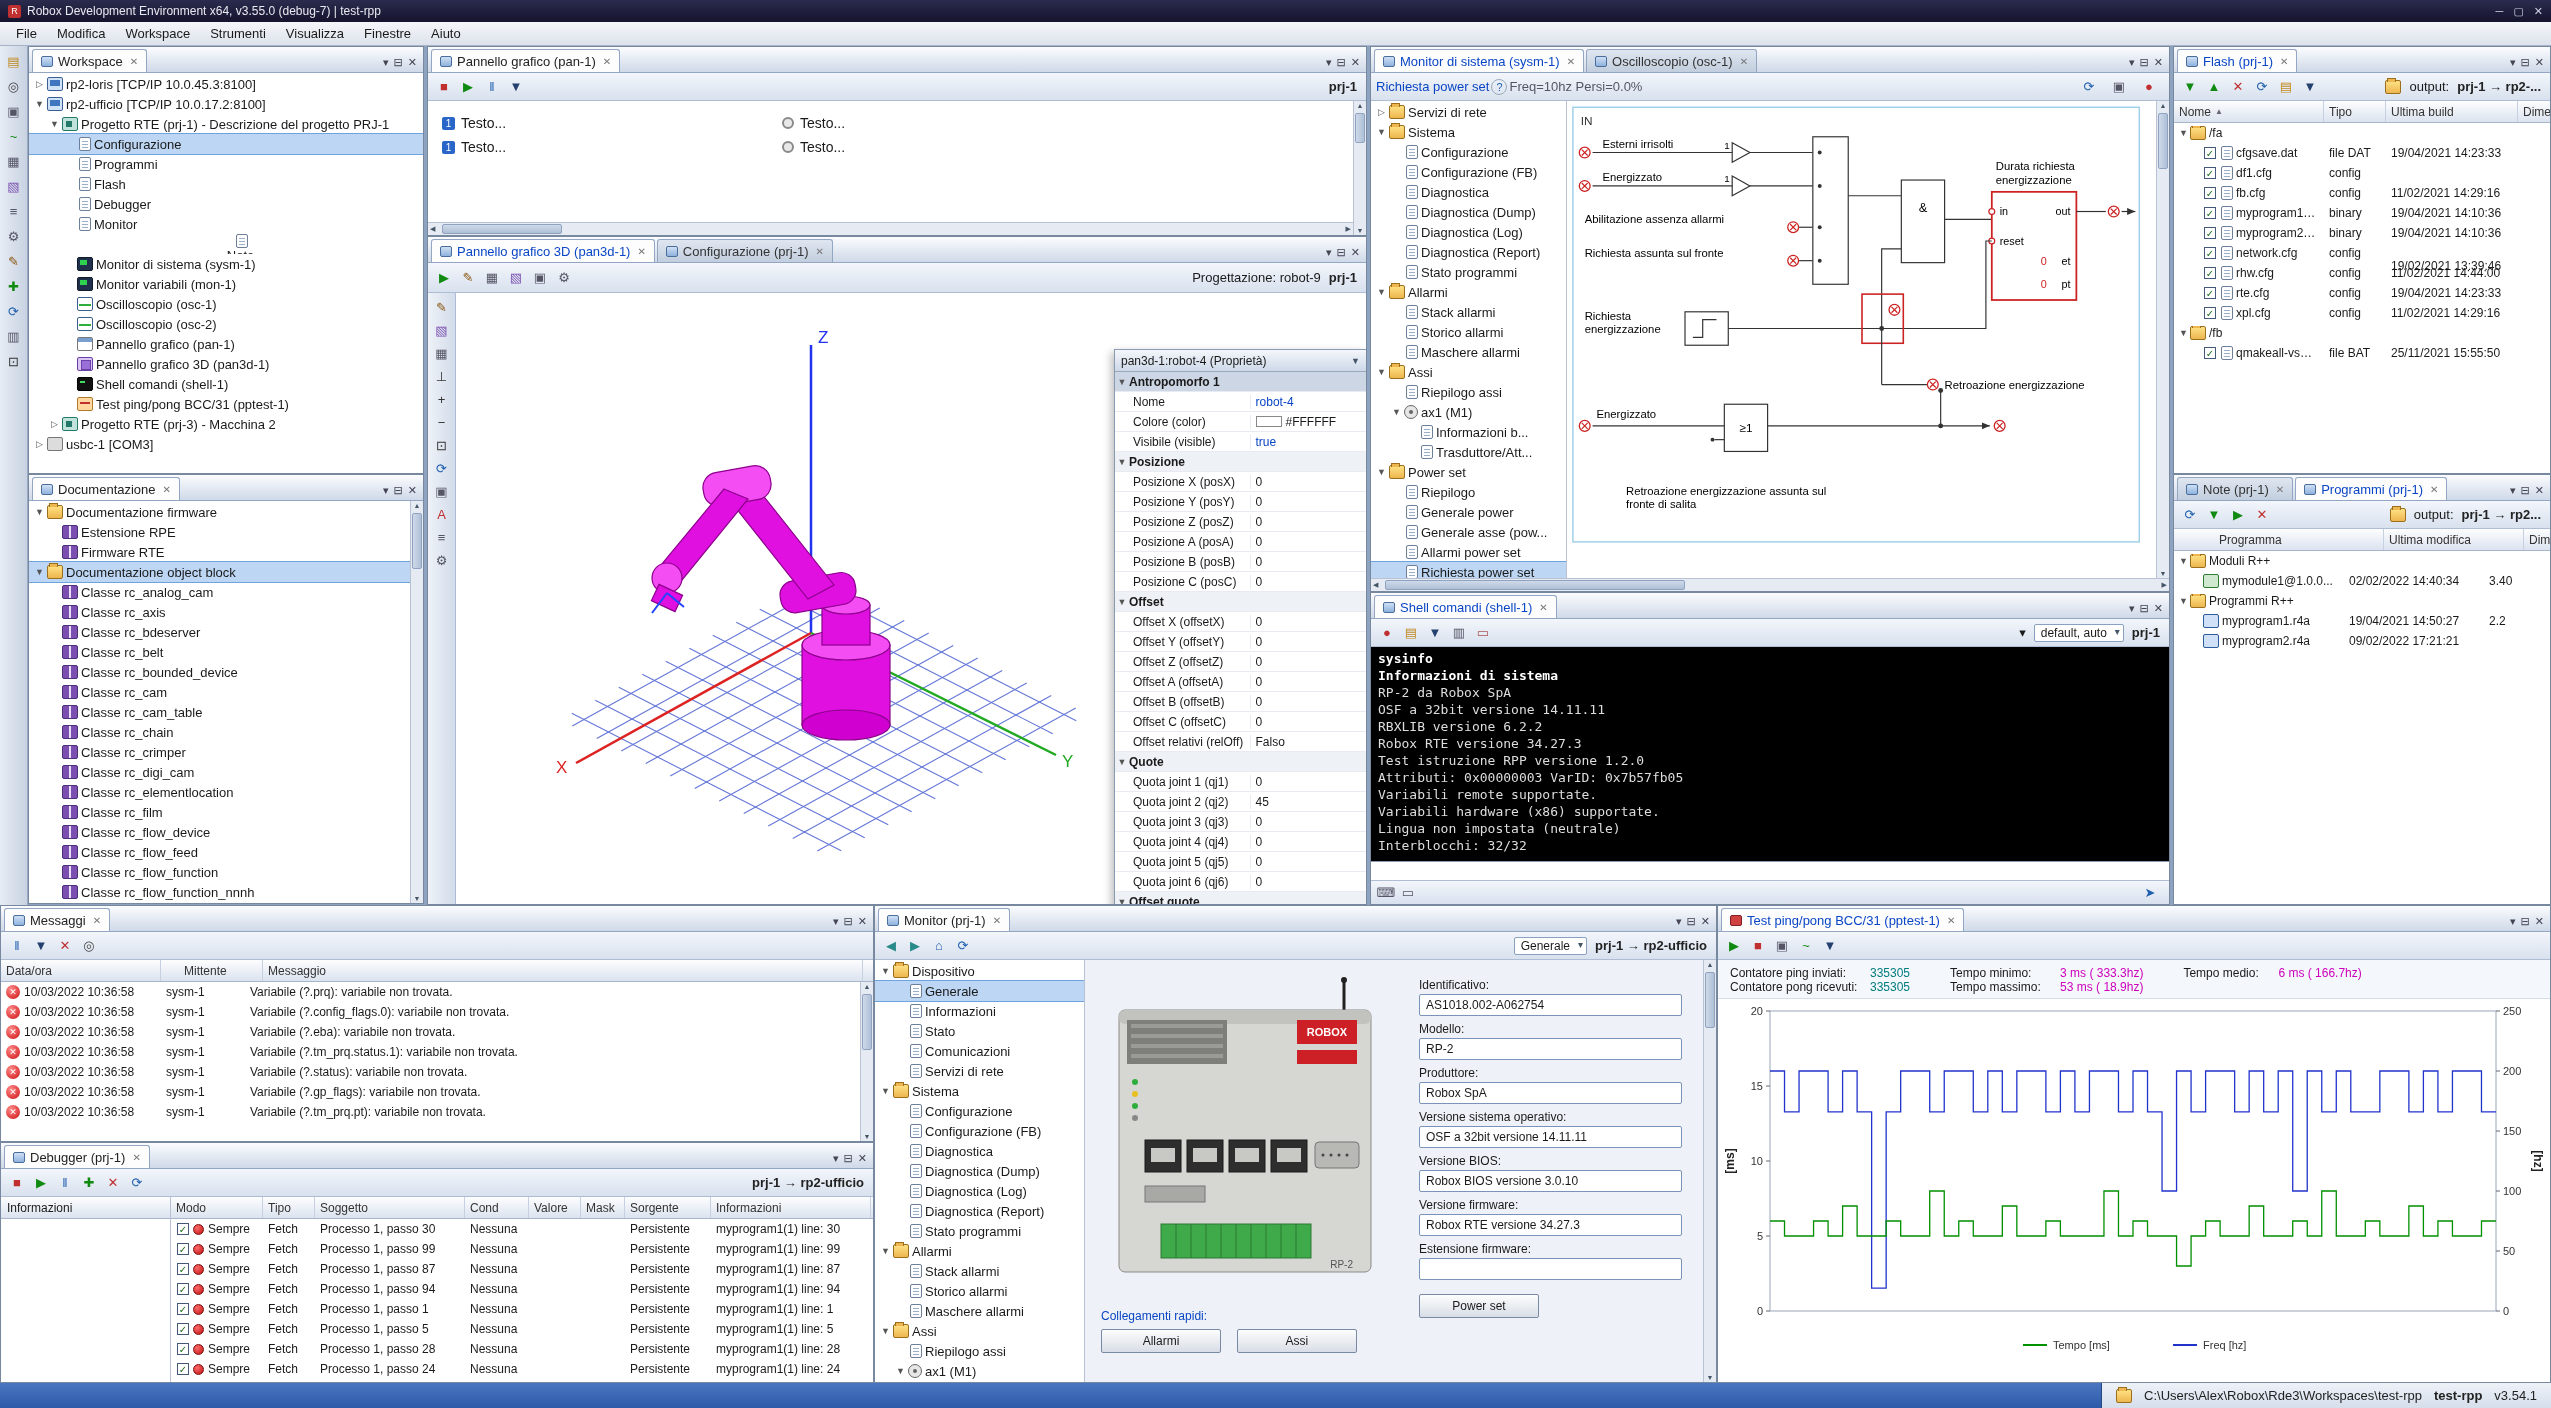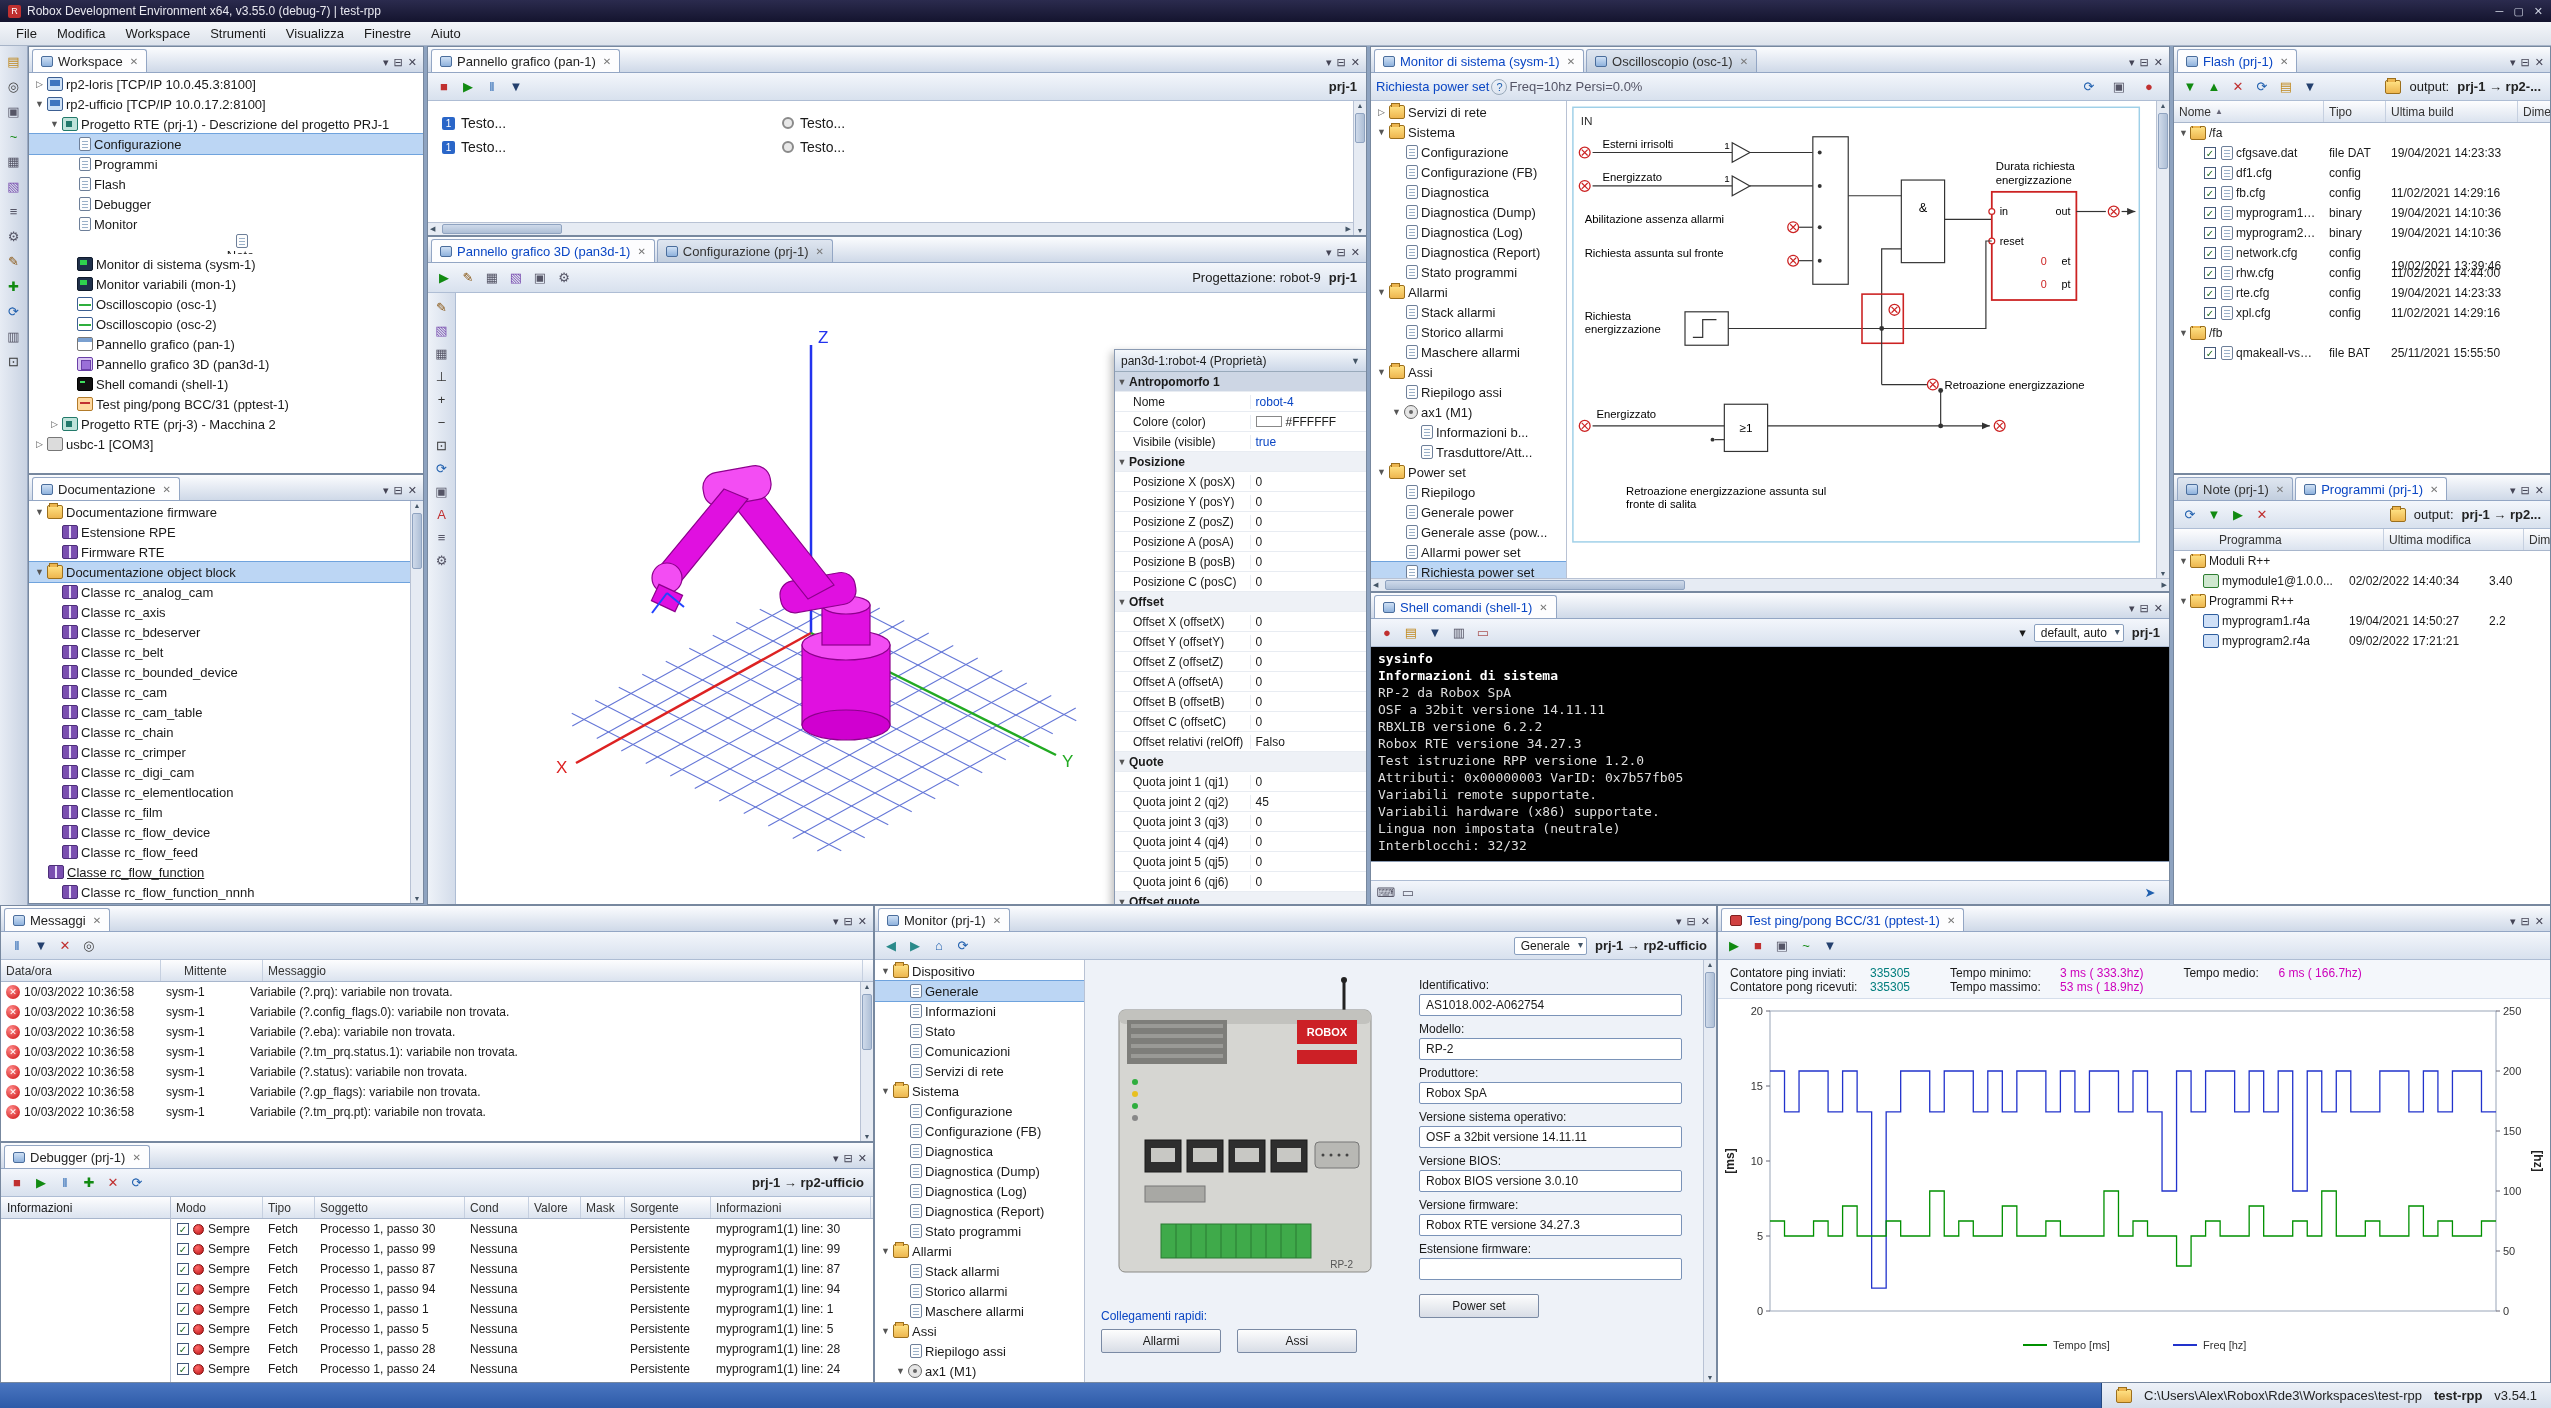--- a/index.html
+++ b/index.html
@@ -385,21 +385,21 @@
         <div class="trow" style="padding-left: 18px;">
           <span class="twist"></span>
           <span class="ic ic-book"></span>
           <span class="tlabel">Classe rc_flow_device</span>
         </div>
         <div class="trow" style="padding-left: 18px;">
           <span class="twist"></span>
           <span class="ic ic-book"></span>
           <span class="tlabel">Classe rc_flow_feed</span>
         </div>
-        <div class="trow" style="padding-left: 4px; text-decoration: underline;">
+        <div class="trow" style="padding-left: 18px;">
           <span class="twist"></span>
           <span class="ic ic-book"></span>
           <span class="tlabel">Classe rc_flow_function</span>
         </div>
         <div class="trow" style="padding-left: 18px;">
           <span class="twist"></span>
           <span class="ic ic-book"></span>
           <span class="tlabel">Classe rc_flow_function_nnnh</span>
         </div>
       </div>

